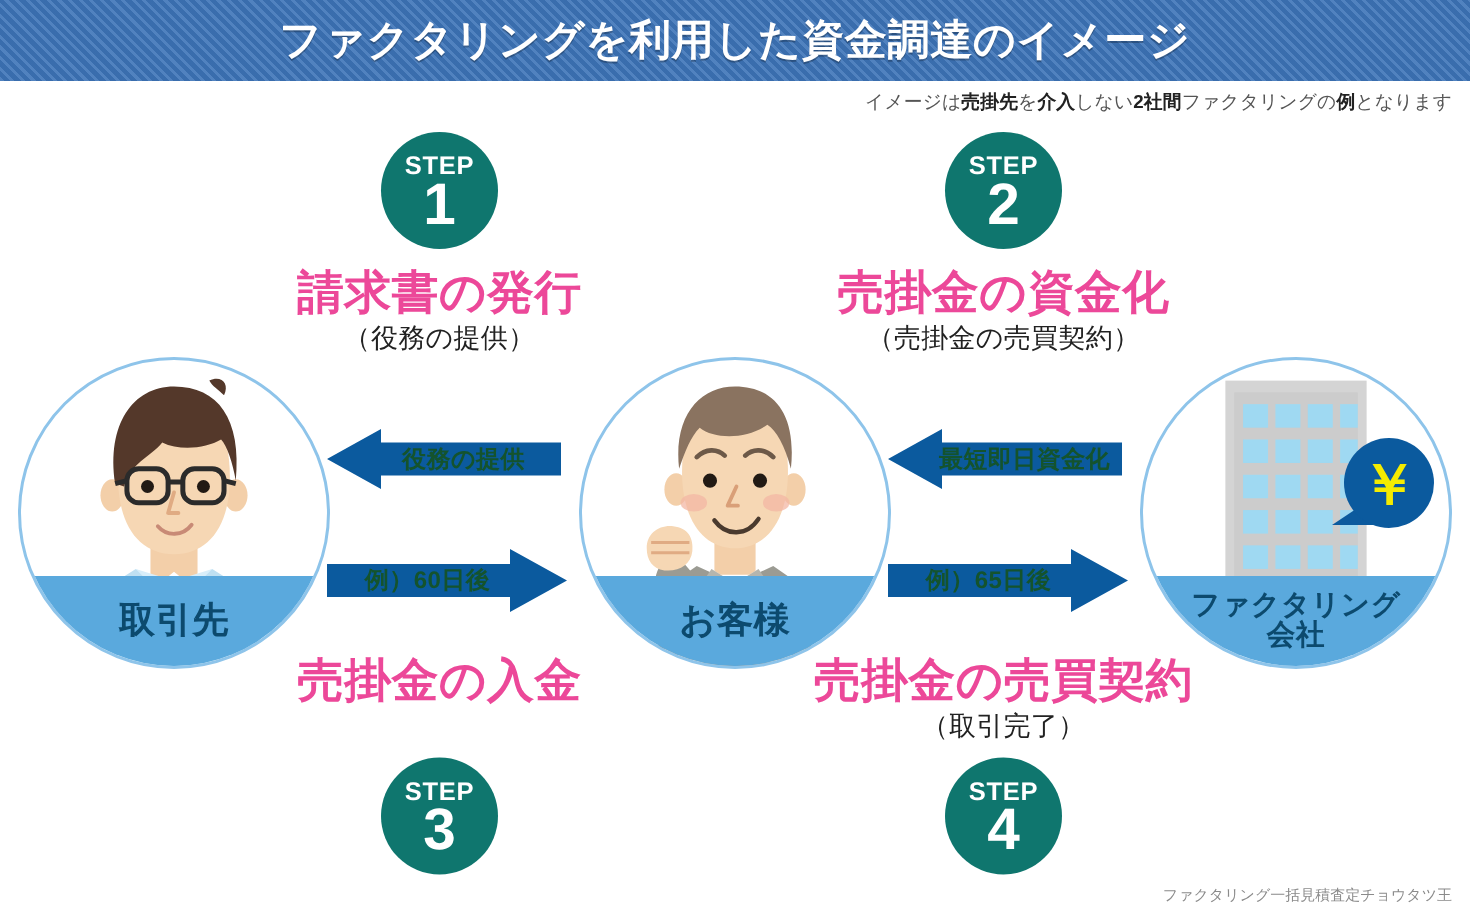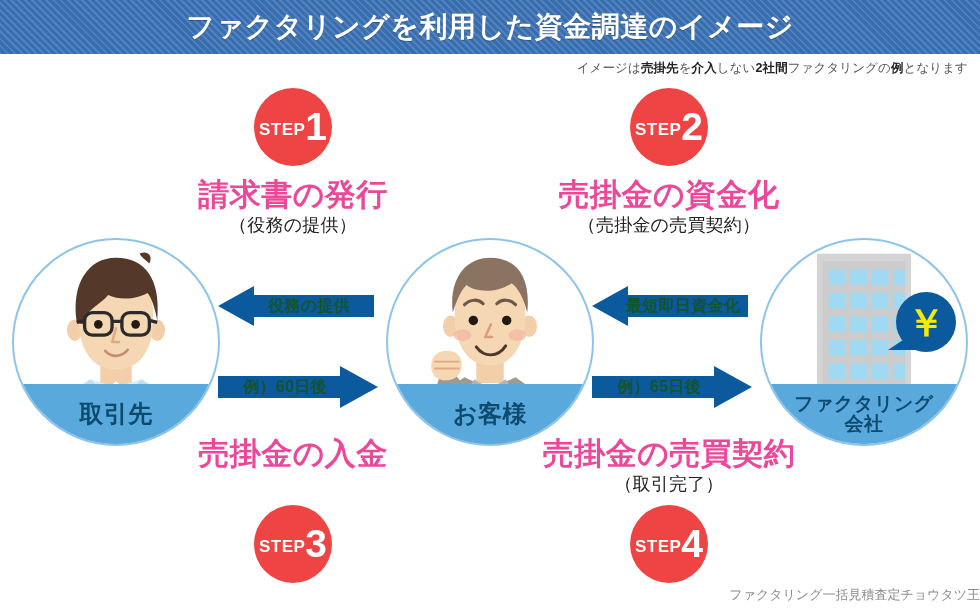--- a/index.html
+++ b/index.html
@@ -34,22 +34,22 @@
   .subtitle{
     position:absolute;right:12px;top:60px;
     font-size:12.5px;color:#555;white-space:nowrap;
     letter-spacing:.1px;
   }
   .subtitle b{color:#222;font-weight:bold;}
 
   
   .step-badge{
     position:absolute;width:78px;height:78px;border-radius:50%;
-    background:#ef4444;
-    display:flex;flex-direction:row;align-items:center;justify-content:center;
+    background:#0f766e;
+    display:flex;flex-direction:column;align-items:center;justify-content:center;
     color:#fff;line-height:1;
   }
   .step-badge .word{font-size:17px;font-weight:bold;letter-spacing:.5px;margin-top:4px;}
   .step-badge .num{font-size:39px;font-weight:bold;margin-top:-2px;}
 
   
   .step-cap{position:absolute;text-align:center;white-space:nowrap;}
   .step-cap .main{
     font-size:31px;font-weight:bold;color:#ec4899;line-height:1.1;
     letter-spacing:.5px;
@@ -83,22 +83,22 @@
     position:absolute;left:0;top:0;width:100%;height:100%;
     display:flex;align-items:center;justify-content:center;
     color:#14532d;font-weight:bold;font-size:16px;white-space:nowrap;
     letter-spacing:.3px;pointer-events:none;
   }
   .arrow.left .txt{padding-left:26px;box-sizing:border-box;}
   .arrow.right .txt{padding-right:26px;box-sizing:border-box;}
 
   
   .footer{
-    position:absolute;right:0;bottom:6px;
-    font-size:13px;color:#8b8b8b;white-space:nowrap;
+    position:absolute;right:12px;bottom:6px;
+    font-size:10px;color:#8b8b8b;white-space:nowrap;
   }
 </style>
 </head>
 <body>
 
 <div id="stage">
 
   <div class="header">
     <div class="header-title">ファクタリングを利用した資金調達のイメージ</div>
   </div>

